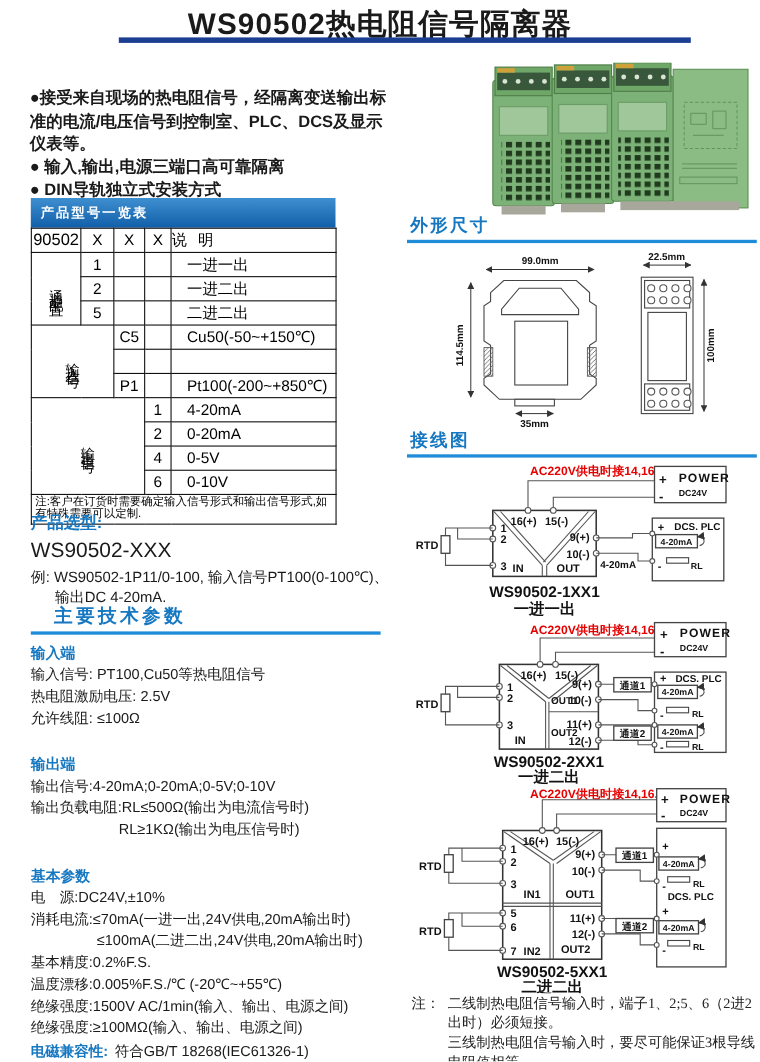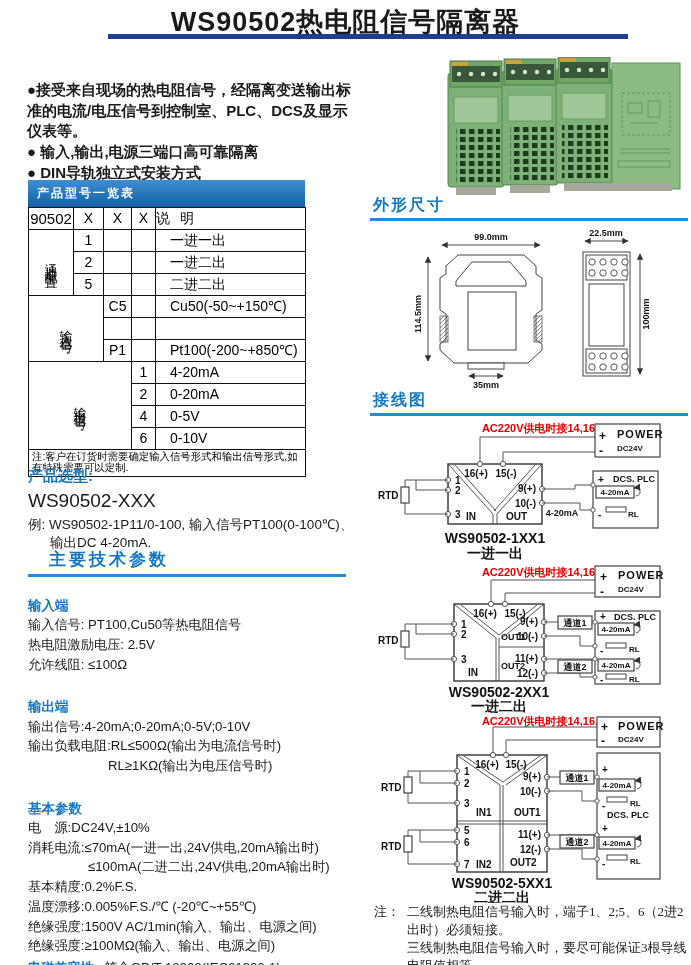--- a/index.html
+++ b/index.html
@@ -169,21 +169,21 @@
 
   <div class="sel">
     <div class="h">产品选型:</div>
     <div class="ml">WS90502-XXX</div>
     <div class="ex">例: WS90502-1P11/0-100, 输入信号PT100(0-100℃)、输出DC 4-20mA.</div>
   </div>
 
   <div class="params-h">主要技术参数</div>
   <div class="params-rule"></div>
   <div class="params">
-    <div class="sub" style="margin-top:12px">输入端</div>
+    <div class="sub" style="margin-top:0">输入端</div>
     <div class="ln">输入信号: PT100,Cu50等热电阻信号</div>
     <div class="ln">热电阻激励电压: 2.5V</div>
     <div class="ln">允许线阻: ≤100Ω</div>
     <div class="sub">输出端</div>
     <div class="ln">输出信号:4-20mA;0-20mA;0-5V;0-10V</div>
     <div class="ln">输出负载电阻:RL≤500Ω(输出为电流信号时)</div>
     <div class="ln ind1">RL≥1KΩ(输出为电压信号时)</div>
     <div class="sub">基本参数</div>
     <div class="ln">电　源:DC24V,±10%</div>
     <div class="ln">消耗电流:≤70mA(一进一出,24V供电,20mA输出时)</div>

